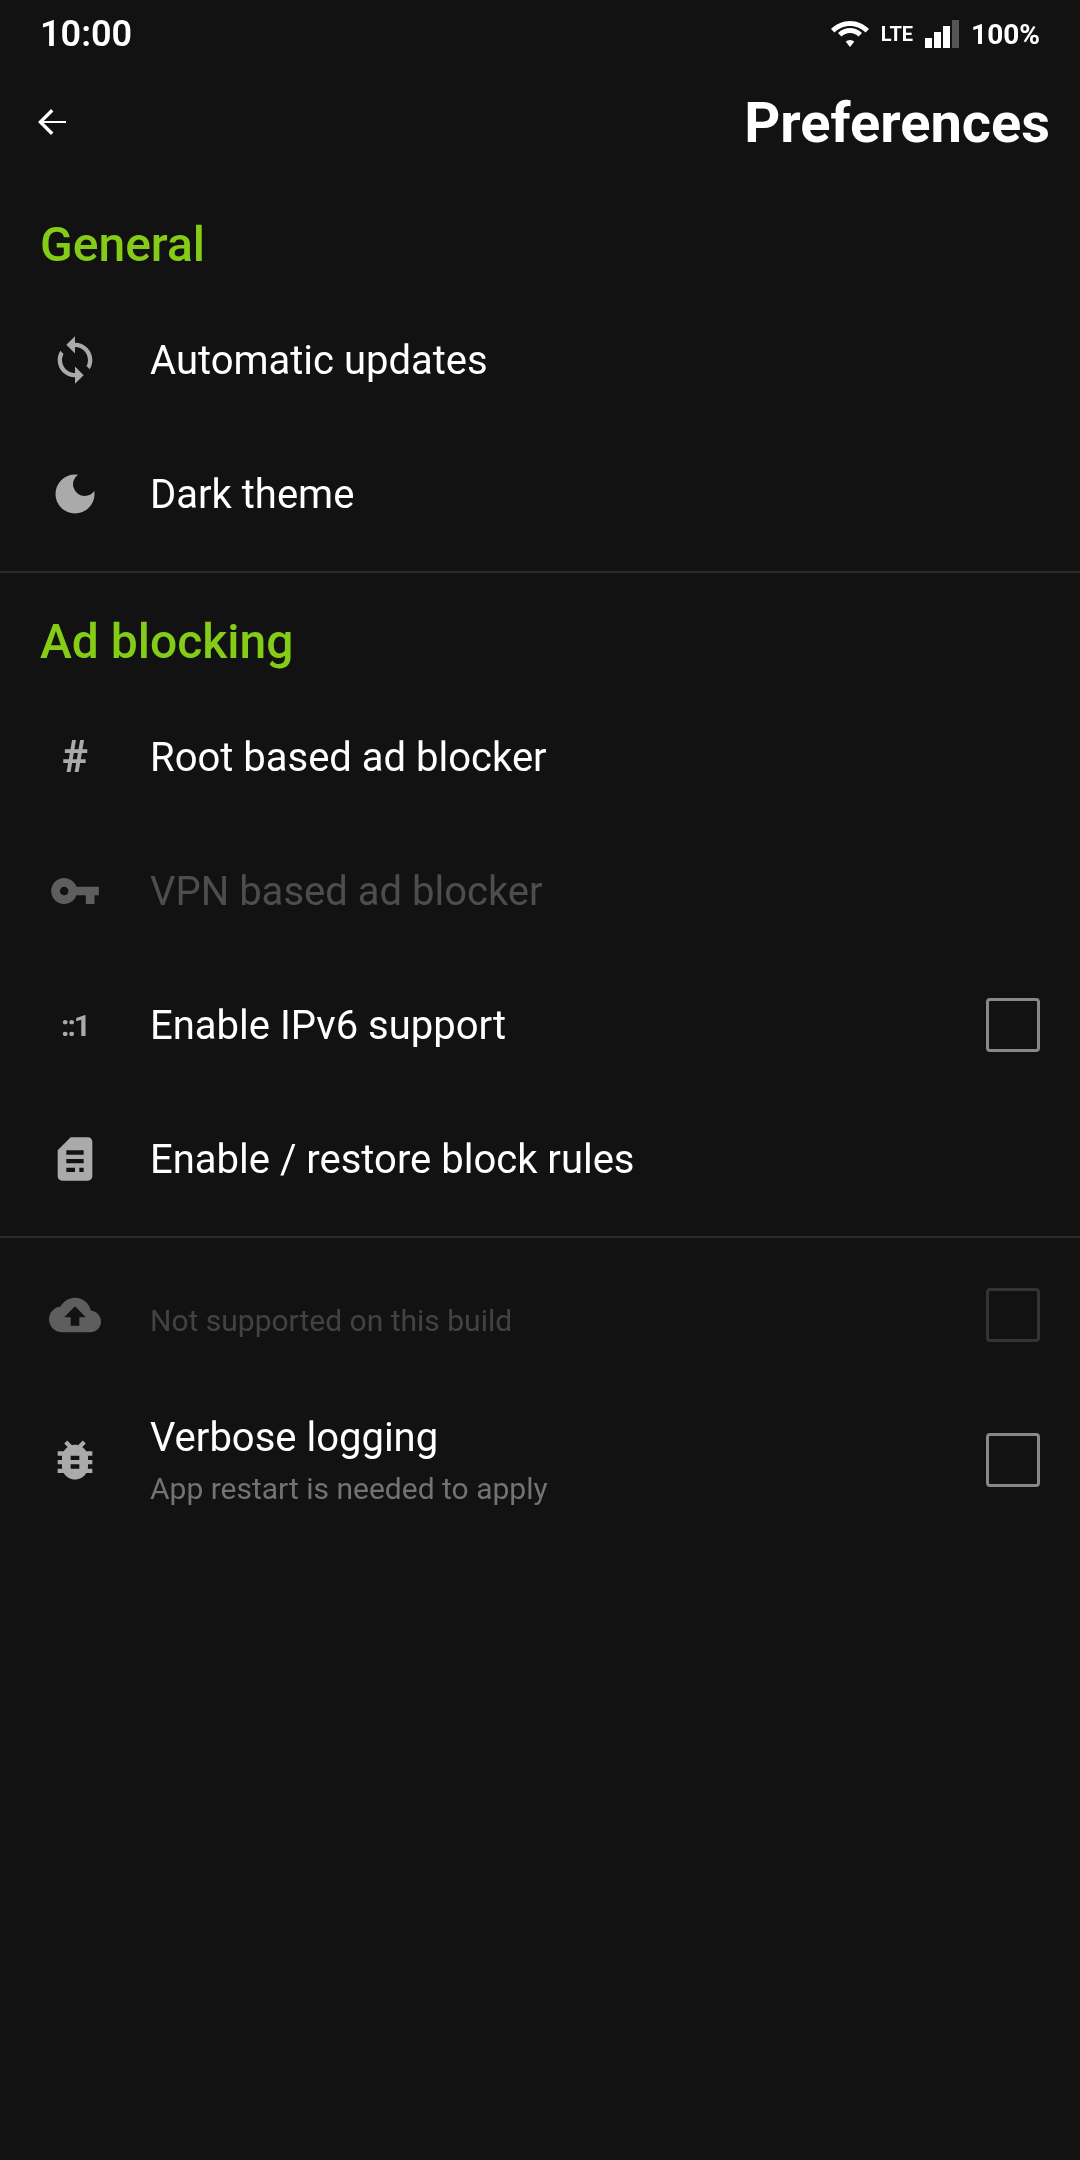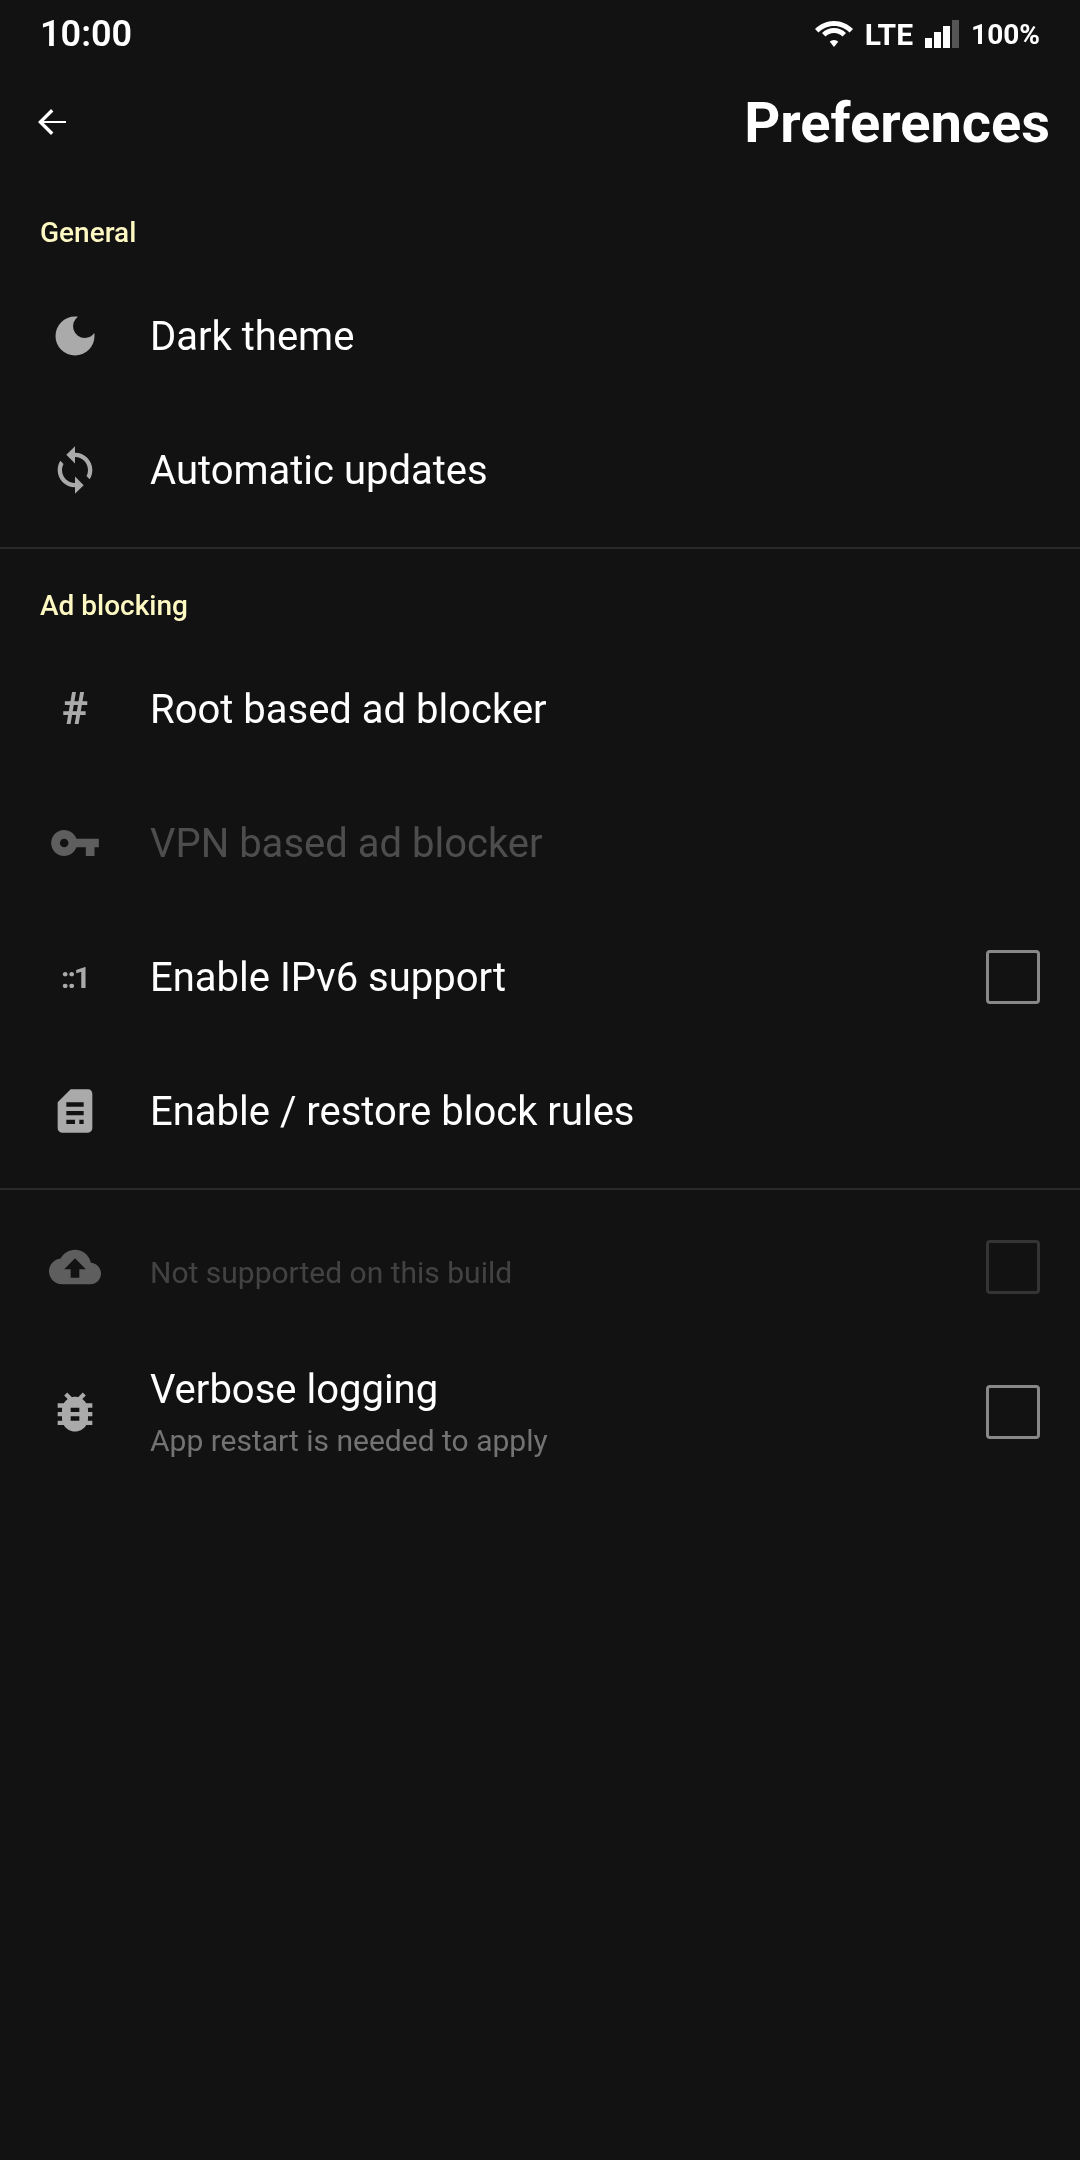--- a/index.html
+++ b/index.html
@@ -57,22 +57,22 @@
       font-size: 44px;
     }
 
     .page-title {
       font-size: 56px;
       font-weight: 700;
       color: #ffffff;
     }
 
     .section-header {
-      color: #fef9c3;
-      font-size: 28px;
+      color: #84cc16;
+      font-size: 48px;
       font-weight: 500;
       padding: 30px 40px 20px 40px;
     }
 
     .pref-item {
       display: flex;
       align-items: center;
       padding: 32px 40px;
       gap: 40px;
       cursor: pointer;
@@ -146,21 +146,21 @@
 <div class="status-bar">
   <span class="status-time">10:00</span>
   <div class="status-icons">
 
     <svg width="38" height="28" viewBox="0 0 38 28" fill="white">
       <path d="M19 6C13 6 7.5 8.5 3.5 12.5L0 9C5 4 11.7 1 19 1s14 3 19 8l-3.5 3.5C30.5 8.5 25 6 19 6z"></path>
       <path d="M19 13c-3.3 0-6.3 1.3-8.5 3.5L7 13c3.3-3.3 7.8-5 12-5s8.7 1.7 12 5l-3.5 3.5C25.3 14.3 22.3 13 19 13z"></path>
       <path d="M19 20c-1.7 0-3.2.7-4.2 1.8L19 27l4.2-5.2C22.2 20.7 20.7 20 19 20z"></path>
     </svg>
 
-    <span style="font-size:30px;font-weight:700;">LTE</span>
+    <span style="font-size:20px;font-weight:700;">LTE</span>
 
     <svg width="34" height="28" viewBox="0 0 34 28" fill="white">
       <rect x="0" y="18" width="7" height="10"></rect>
       <rect x="9" y="12" width="7" height="16"></rect>
       <rect x="18" y="6" width="7" height="22"></rect>
       <rect x="27" y="0" width="7" height="28" fill="#555"></rect>
     </svg>
 
     <span style="font-size:28px;font-weight:700;">100%</span>
   </div>
@@ -174,36 +174,36 @@
   </div>
   <span class="page-title">Preferences</span>
 </div>
 
 <div>
   <div class="section-header">General</div>
 
   <div class="pref-item">
     <div class="pref-icon">
       <svg viewBox="0 0 24 24" fill="#aaaaaa">
+        <path d="M12 4V1L8 5l4 4V6c3.31 0 6 2.69 6 6 0 1.01-.25 1.97-.7 2.8l1.46 1.46C19.54 15.03 20 13.57 20 12c0-4.42-3.58-8-8-8zm0 14c-3.31 0-6-2.69-6-6 0-1.01.25-1.97.7-2.8L5.24 7.74C4.46 8.97 4 10.43 4 12c0 4.42 3.58 8 8 8v3l4-4-4-4v3z"></path>
+      </svg>
+    </div>
+    <div class="pref-content">
+      <div class="pref-title">Automatic updates</div>
+    </div>
+  </div>
+
+  <div class="pref-item">
+    <div class="pref-icon">
+      <svg viewBox="0 0 24 24" fill="#aaaaaa">
         <path d="M12 3a9 9 0 1 0 9 9c0-.46-.04-.92-.1-1.36a5.389 5.389 0 0 1-4.4 2.26 5.403 5.403 0 0 1-3.14-9.8c-.44-.06-.9-.1-1.36-.1z"></path>
       </svg>
     </div>
     <div class="pref-content">
       <div class="pref-title">Dark theme</div>
-    </div>
-  </div>
-
-  <div class="pref-item">
-    <div class="pref-icon">
-      <svg viewBox="0 0 24 24" fill="#aaaaaa">
-        <path d="M12 4V1L8 5l4 4V6c3.31 0 6 2.69 6 6 0 1.01-.25 1.97-.7 2.8l1.46 1.46C19.54 15.03 20 13.57 20 12c0-4.42-3.58-8-8-8zm0 14c-3.31 0-6-2.69-6-6 0-1.01.25-1.97.7-2.8L5.24 7.74C4.46 8.97 4 10.43 4 12c0 4.42 3.58 8 8 8v3l4-4-4-4v3z"></path>
-      </svg>
-    </div>
-    <div class="pref-content">
-      <div class="pref-title">Automatic updates</div>
     </div>
   </div>
 </div>
 
 <div class="divider"></div>
 
 <div>
   <div class="section-header">Ad blocking</div>
 
   <div class="pref-item">

